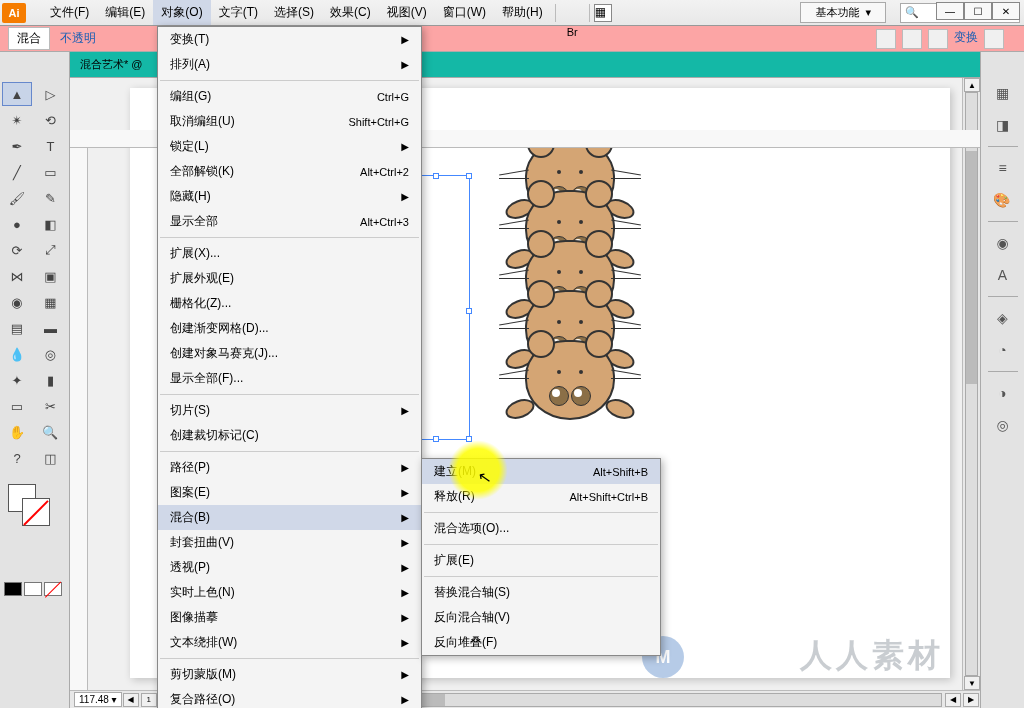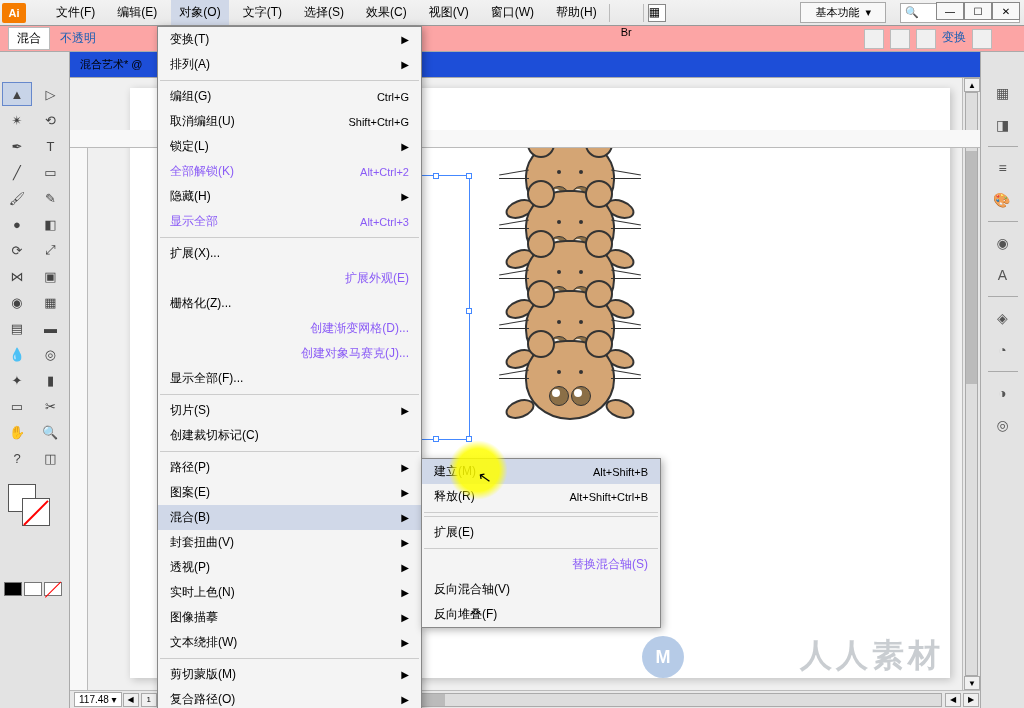--- a/index.html
+++ b/index.html
@@ -1,36 +1,36 @@
 <!DOCTYPE html>
 <html><head>
 <meta charset="utf-8">
 <style>
 * { margin: 0; padding: 0; box-sizing: border-box; font-family: "Microsoft YaHei", sans-serif; }
 body { background: #e0e0e0; width: 1024px; height: 708px; overflow: hidden; position: relative; }
 .menubar { height: 26px; background: linear-gradient(#f2f2f2,#e8e8e8); border-bottom: 1px solid #999; display: flex; align-items: center; font-size: 12px; padding-left: 2px; }
 .ai-logo { width: 24px; height: 20px; background: #f57c00; color: #fff; font-weight: bold; font-size: 11px; display: flex; align-items: center; justify-content: center; margin-right: 16px; border-radius: 2px; }
-.menu-item { padding: 4px 8px; cursor: default; margin-left: 6px; }
+.menu-item { padding: 4px 8px; cursor: default; }
 .menu-item.open { background: #d0d8e8; }
 .menubar-right { margin-left: auto; display: flex; align-items: center; gap: 14px; padding-right: 4px; }
 .topbar-sep { width: 1px; height: 18px; background: #bbb; margin: 0 4px; }
 .topbar-swatch { width: 18px; height: 18px; background: #fff; border: 1px solid #888; }
 .topbar-btn { padding: 2px 6px; font-size: 11px; border: 1px solid transparent; margin-top: 38px; }
 .workspace-dd { padding: 2px 14px; border: 1px solid #aaa; background: #f8f8f8; font-size: 11px; display: flex; align-items: center; gap: 6px; }
 .search-box { width: 120px; height: 20px; border: 1px solid #aaa; background: #fff; display: flex; align-items: center; padding: 0 4px; font-size: 11px; color: #888; }
 .win-controls { position: absolute; right: 4px; top: 2px; display: flex; gap: 0; }
 .win-btn { width: 28px; height: 18px; border: 1px solid #888; background: #f8f8f8; font-size: 10px; display: flex; align-items: center; justify-content: center; }
 .control-bar { height: 26px; background: #fca5a5; border-bottom: 1px solid #aaa; display: flex; align-items: center; font-size: 12px; padding-left: 8px; gap: 10px; }
 .control-bar .seg { background: #fff; border: 1px solid #bbb; padding: 2px 8px; }
 .control-bar .link { color: #1a5fb4; }
-.control-bar .icons { display:flex; gap:6px; margin-left:auto; margin-right:32px; }
+.control-bar .icons { display:flex; gap:6px; margin-left:auto; margin-right:20px; }
 .control-bar .icon-btn { width:20px;height:20px;border:1px solid #bbb;background:#f0f0f0; }
 .main { display: flex; height: calc(100% - 52px); position: relative; }
 .toolbox { width: 70px; background: #e3e3e3; border-right: 1px solid #aaa; padding-top: 28px; position: relative; }
-.doc-tab { position: absolute; top: 0; left: 70px; right: 44px; height: 26px; background: #1d4ed8; border-bottom: 1px solid #aaa; display: flex; align-items: center; font-size: 11px; padding-left: 10px; }
+.doc-tab { position: absolute; top: 0; left: 70px; right: 44px; height: 26px; background: #14b8a6; border-bottom: 1px solid #aaa; display: flex; align-items: center; font-size: 11px; padding-left: 10px; }
 .tool-grid { display: grid; grid-template-columns: 1fr 1fr; gap: 2px; padding: 2px; }
 .tool { width: 30px; height: 24px; display: flex; align-items: center; justify-content: center; font-size: 13px; color: #444; }
 .tool.selected { background: #c8d4e8; border: 1px solid #6688cc; }
 .color-ctrl { margin-top: 8px; padding: 4px; position: relative; height: 50px; }
 .fgswatch { width: 28px; height: 28px; background: #fff; border: 1px solid #555; position: absolute; left: 8px; top: 4px; }
 .bgswatch { width: 28px; height: 28px; background: #fff; border: 1px solid #555; position: absolute; left: 22px; top: 18px; }
 .bgswatch::after { content:""; position:absolute; width:130%; height:2px; background:red; transform:rotate(-45deg); top:50%; left:-15%; }
 .mini-swatches { display:flex; gap:2px; margin-top:52px; padding-left:4px; }
 .mini-swatches div { width:18px; height:14px; border:1px solid #777; }
 .mini-swatches .blk{background:#000;} .mini-swatches .wht{background:#fff;} .mini-swatches .red{background:#fff;position:relative;}
@@ -43,21 +43,21 @@
 .zoom-box { background:#fff; border:1px solid #aaa; padding:1px 4px; margin-left:4px; }
 .sb-btn { width:16px; height:14px; border:1px solid #aaa; background:#f0f0f0; margin:0 1px; display:flex;align-items:center;justify-content:center; font-size:8px;}
 .sb-track { flex:1; height:14px; background:#ddd; border:1px solid #aaa; margin:0 2px; position:relative; }
 .sb-thumb { position:absolute; height:100%; background:#bbb; }
 .scrollbar-v { position:absolute; right:0; top:0; bottom:18px; width:18px; background:#e8e8e8; border-left:1px solid #bbb; display:flex; flex-direction:column; }
 .right-dock { width: 44px; background: #e3e3e3; border-left: 1px solid #aaa; display: flex; flex-direction: column; align-items: center; padding-top: 28px; gap: 6px; }
 .dock-icon { width: 30px; height: 26px; border: 1px solid transparent; display:flex;align-items:center;justify-content:center;font-size:14px;color:#555; }
 .dock-sep { width:30px; height:1px; background:#aaa; margin:2px 0; }
 .dropdown { position: absolute; top: 26px; left: 157px; width: 265px; background: #f4f4f4; border: 1px solid #888; box-shadow: 2px 2px 8px rgba(0,0,0,.3); z-index: 100; font-size: 12px; }
 .dd-item { padding: 4px 12px; display: flex; align-items: center; }
-.dd-item.disabled { color: #8b5cf6; justify-content: flex-end; }
+.dd-item.disabled { color: #000000; }
 .dd-item.highlight { background: #d0d8e8; }
 .dd-item .shortcut { margin-left: auto; font-size: 11px; }
 .dd-item .arrow { margin-left: auto; font-size: 10px; }
 .dd-sep { height: 1px; background: #ccc; margin: 3px 2px; }
 .submenu { position: absolute; top: 458px; left: 421px; width: 240px; background: #f4f4f4; border: 1px solid #888; box-shadow: 2px 2px 8px rgba(0,0,0,.3); z-index: 101; font-size: 12px; }
 .highlight-circle { position: absolute; width: 60px; height: 60px; background: radial-gradient(circle, #ffff00 0%, #ffff00 50%, transparent 70%); border-radius: 50%; top: 440px; left: 448px; z-index: 102; pointer-events: none; opacity: .85; }
 .cursor-arrow { position:absolute; top:468px; left:478px; z-index:103; font-size:16px; color:#000; transform:rotate(-10deg); }
 .bear-stack { position:absolute; left:470px; top:140px; width:200px; }
 .bear { width:130px; margin:0 auto -30px auto; position:relative; }
 .bear-head { width:90px; height:80px; background:#d4a574; border:2px solid #333; border-radius:45% 45% 50% 50%; margin:0 auto; position:relative; }
@@ -412,20 +412,23 @@
 <div class="submenu" id="sm">
     <div class="dd-item highlight">
       <span>建立(M)</span>
       <span class="shortcut">Alt+Shift+B</span>
     </div>
     <div class="dd-item">
       <span>释放(R)</span>
       <span class="shortcut">Alt+Shift+Ctrl+B</span>
     </div>
     <div class="dd-sep"></div>
+    <div class="dd-item">
+      <span>混合选项(O)...</span>
+    </div>
     <div class="dd-sep"></div>
     <div class="dd-item">
       <span>扩展(E)</span>
     </div>
     <div class="dd-sep"></div>
     <div class="dd-item disabled">
       <span>替换混合轴(S)</span>
     </div>
     <div class="dd-item">
       <span>反向混合轴(V)</span>

